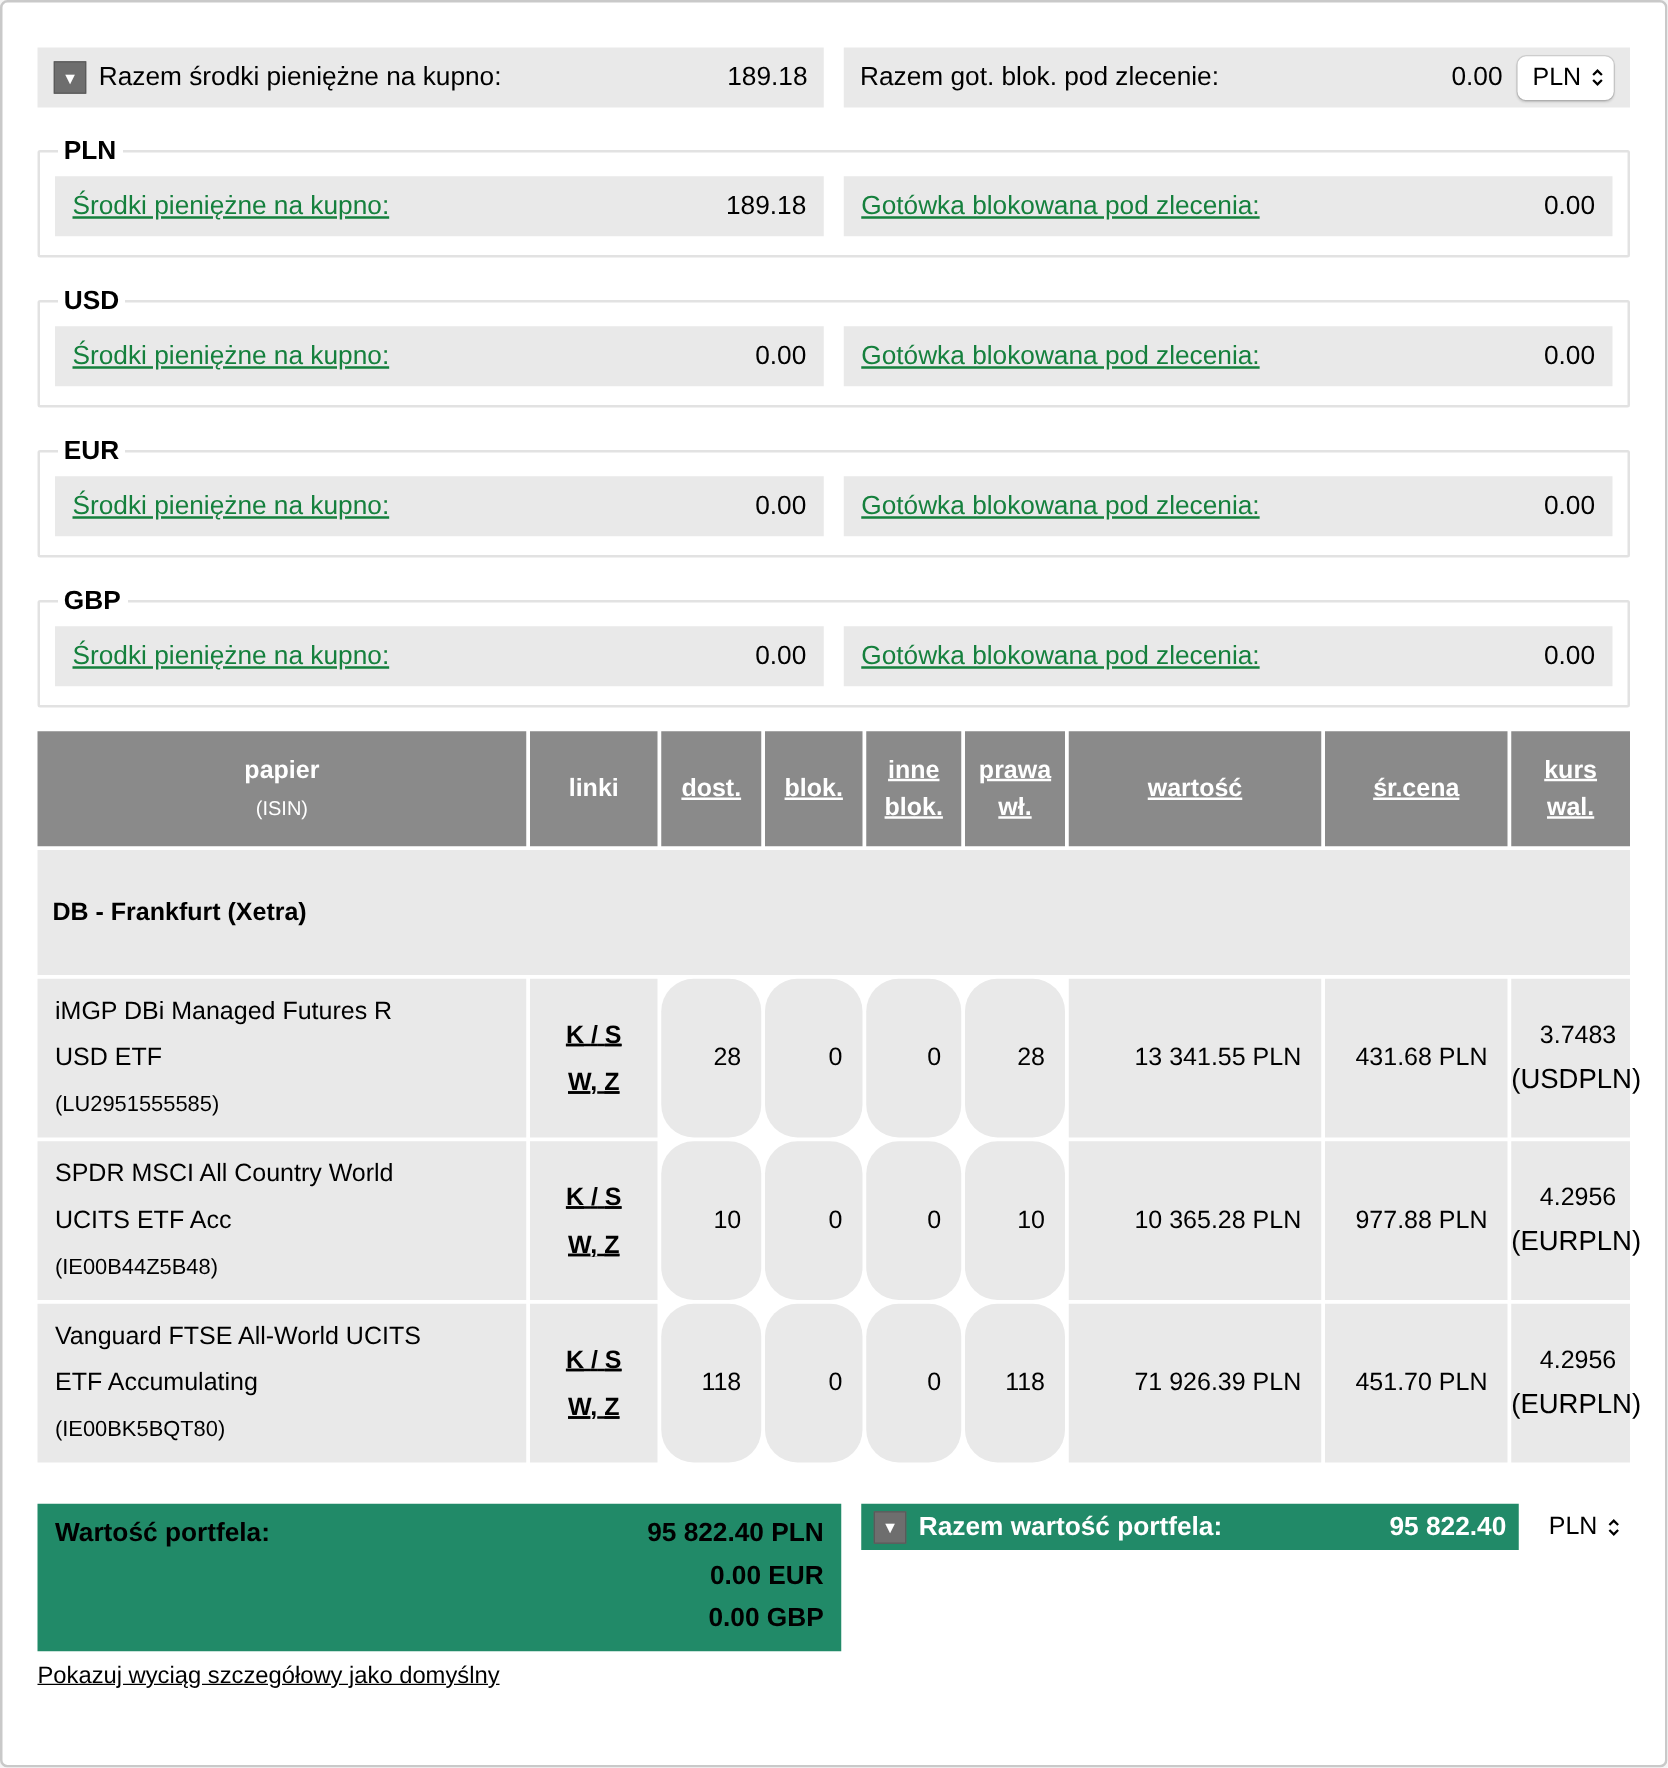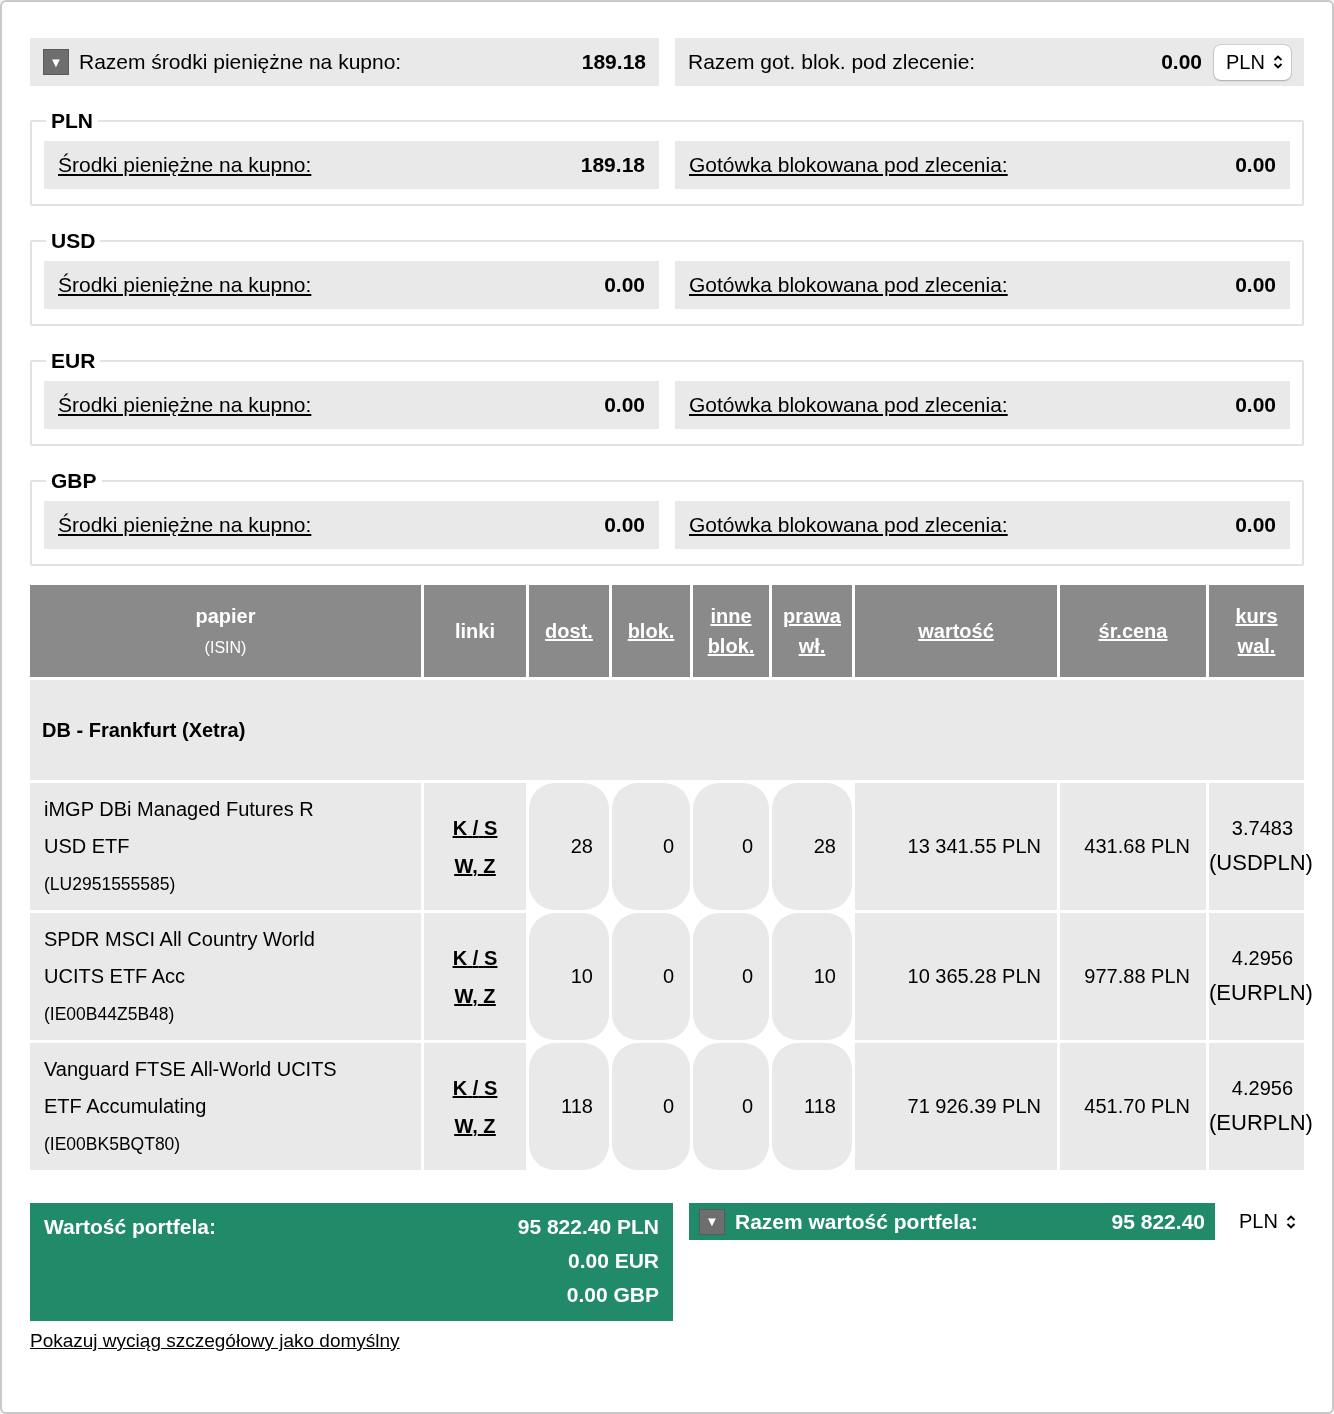--- a/index.html
+++ b/index.html
@@ -12,21 +12,21 @@
   }
   .content { padding:36px 28px 0 28px; }
 
   
   .bars-row { display:flex; gap:16px; }
   .gbar {
     flex:1 1 0; height:48px; background:#e9e9e9;
     display:flex; align-items:center; padding:0 13px; font-size:21px;
   }
   .gbar .spacer { flex:1; }
-  .gbar .val { font-weight:bold; }
+  .gbar .val { font-weight:normal; }
   .toggle-icon {
     width:26px; height:26px; background:#6e6e6e; border:1px solid #5a5a5a;
     color:#fff; font-size:13px; display:inline-flex; align-items:center;
     justify-content:center; margin-right:10px; flex:0 0 auto;
   }
 
   
   .select {
     height:35px; display:inline-flex; align-items:center; background:#fff;
     border-radius:7px; padding:0 7px 0 12px; margin-left:12px; cursor:default;
@@ -39,21 +39,21 @@
   .select svg { margin-left:4px; }
 
   
   fieldset.cur {
     margin-top:23px; border:2px solid #e2e2e2; border-radius:2px;
     padding:8px 12px 15px 12px;
   }
   fieldset.cur legend { font-size:21px; font-weight:bold; padding:0 5px; margin-left:2px; }
   .fs-inner { display:flex; gap:16px; }
   .fs-inner .gbar { padding:0 14px; }
-  a.lbl-link, a.lbl-link:visited { color:#000000; text-decoration:underline; cursor:pointer; }
+  a.lbl-link, a.lbl-link:visited { color:#15803d; text-decoration:underline; cursor:pointer; }
 
   
   table.holdings {
     margin-top:16px; width:calc(100% + 6px); margin-left:-3px;
     border-spacing:3px; table-layout:fixed;
   }
   table.holdings th {
     background:#8a8a8a; color:#fff; font-weight:bold; font-size:20px;
     height:92px; vertical-align:middle; text-align:center; padding:0 6px; line-height:1.5;
   }
@@ -71,21 +71,21 @@
   td.c-links { text-align:center; font-weight:bold; line-height:1.9;text-decoration:underline; }
   td.c-links a { color:#000; text-decoration:underline; cursor:pointer; }
   td.c-num { text-align:right; padding-right:16px;border-radius:26px; }
   td.c-val { text-align:right; padding-right:16px;margin-top:34px; }
   td.c-kurs { text-align:right; padding-right:11px; line-height:1.65; }
   td.c-kurs .pair { font-size:22px; }
 
   
   .portfolio-row { display:flex; gap:16px; margin-top:30px; align-items:flex-start; }
   .pf-left {
-    flex:1 1 0; background:#218a68; color:#ffffff; font-weight:bold; font-size:21px;
+    flex:1 1 0; background:#218a68; color:#000000; font-weight:bold; font-size:21px;
     padding:7px 14px 9px 14px; line-height:34px;
   }
   .pf-left .line1 { display:flex; justify-content:space-between; }
   .pf-left .vline { text-align:right; }
   .pf-right { flex:1 1 0; display:flex; align-items:center; }
   .pf-bar {
     background:#218a68; color:#fff; font-weight:bold; font-size:21px;
     height:37px; display:flex; align-items:center; padding:0 10px; flex:1 1 auto;
   }
   .pf-bar .toggle-icon { margin-right:10px; }

